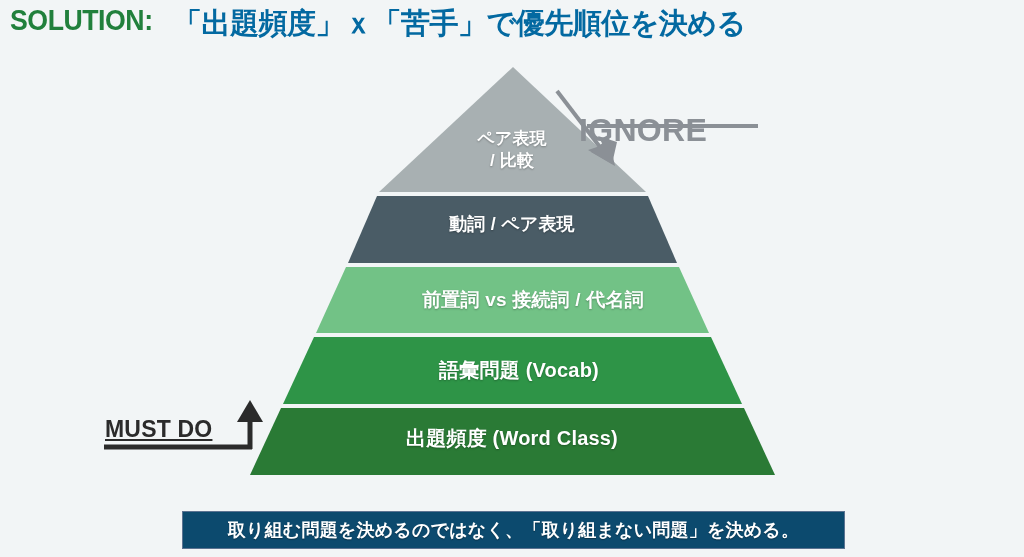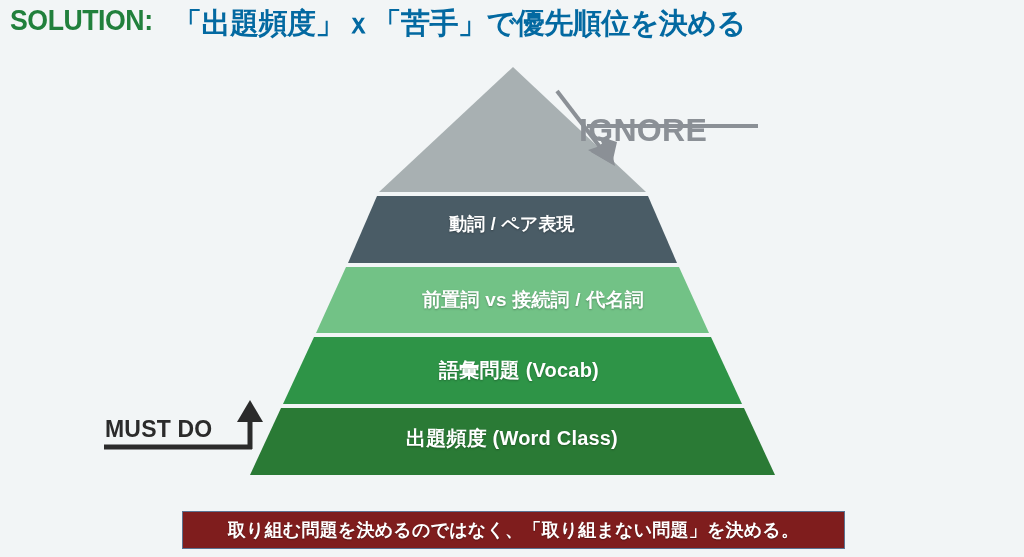--- a/index.html
+++ b/index.html
@@ -95,20 +95,21 @@
     height: 70px;
   }
   #mustdo-label {
     position: absolute;
     left: 5px;
     top: 18px;
     color: #2b2b2b;
     font-size: 23px;
     font-weight: bold;
     letter-spacing: 0.2px;
+    text-decoration: underline;
   }
 
   
   #caption-bar {
     position: absolute;
     left: 182px;
     top: 511px;
     width: 663px;
     height: 38px;
     background: #1b3353;
@@ -142,20 +143,24 @@
 
     <polygon points="283,404 742,404 711,337 314,337" fill="#2e9447"></polygon>
 
     <polygon points="316,333 709,333 679,267 346,267" fill="#72c286"></polygon>
 
     <polygon points="348,263 677,263 648,196 377,196" fill="#4a5c66"></polygon>
 
     <polygon points="379,192 646,192 513,67" fill="#a8b0b2"></polygon>
   </svg>
 
+  <div class="tier-label" id="label-tier-1">
+    <div>ペア表現</div>
+    <div>/ 比較</div>
+  </div>
   <div class="tier-label" id="label-tier-2">動詞 / ペア表現</div>
   <div class="tier-label" id="label-tier-3">前置詞 vs 接続詞 / 代名詞</div>
   <div class="tier-label" id="label-tier-4">語彙問題 (Vocab)</div>
   <div class="tier-label" id="label-tier-5">出題頻度 (Word Class)</div>
 </div>
 
 <div id="ignore-annotation">
   <span id="ignore-label" style="color: rgb(139, 144, 150);">IGNORE</span>
   <svg width="300" height="90" viewBox="0 0 300 90" style="position:absolute;left:0;top:0;">
 
@@ -173,15 +178,15 @@
   <svg width="180" height="70" viewBox="0 0 180 70" style="position:absolute;left:0;top:0;">
 
     <line x1="4" y1="49" x2="152" y2="49" stroke="#2b2b2b" stroke-width="5"></line>
 
     <line x1="150" y1="51" x2="150" y2="19" stroke="#2b2b2b" stroke-width="5"></line>
 
     <polygon points="150,2 163,24 137,24" fill="#2b2b2b"></polygon>
   </svg>
 </div>
 
-<div id="caption-bar" style="background: #7f1d1d;">
+<div id="caption-bar" style="background: #0c4a6e;">
   <span id="caption-text" style="color: rgb(255, 255, 255);">取り組む問題を決めるのではなく、「取り組まない問題」を決める。</span>
 </div>
 
 </body></html>

